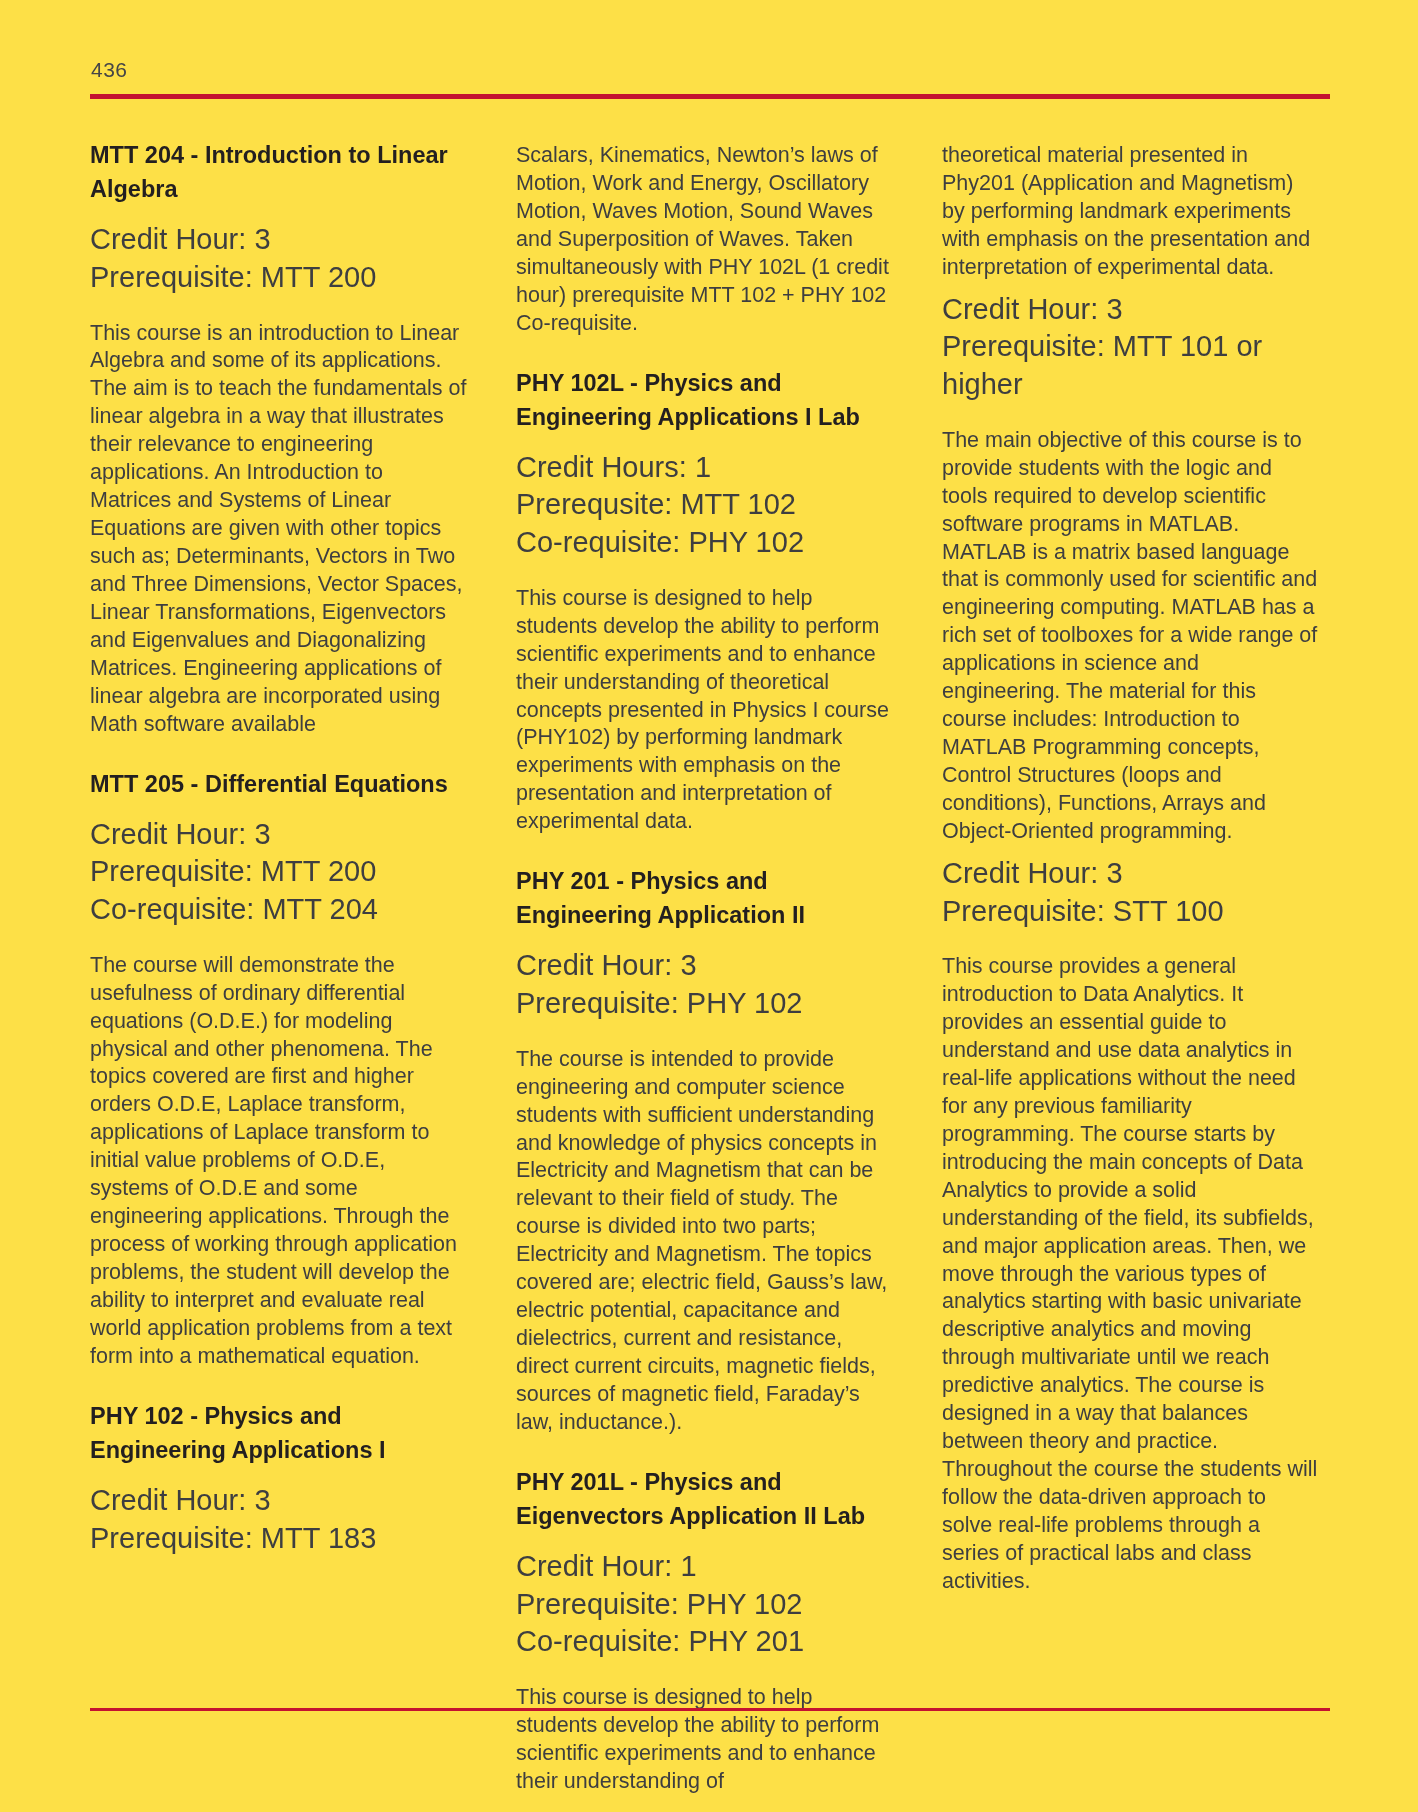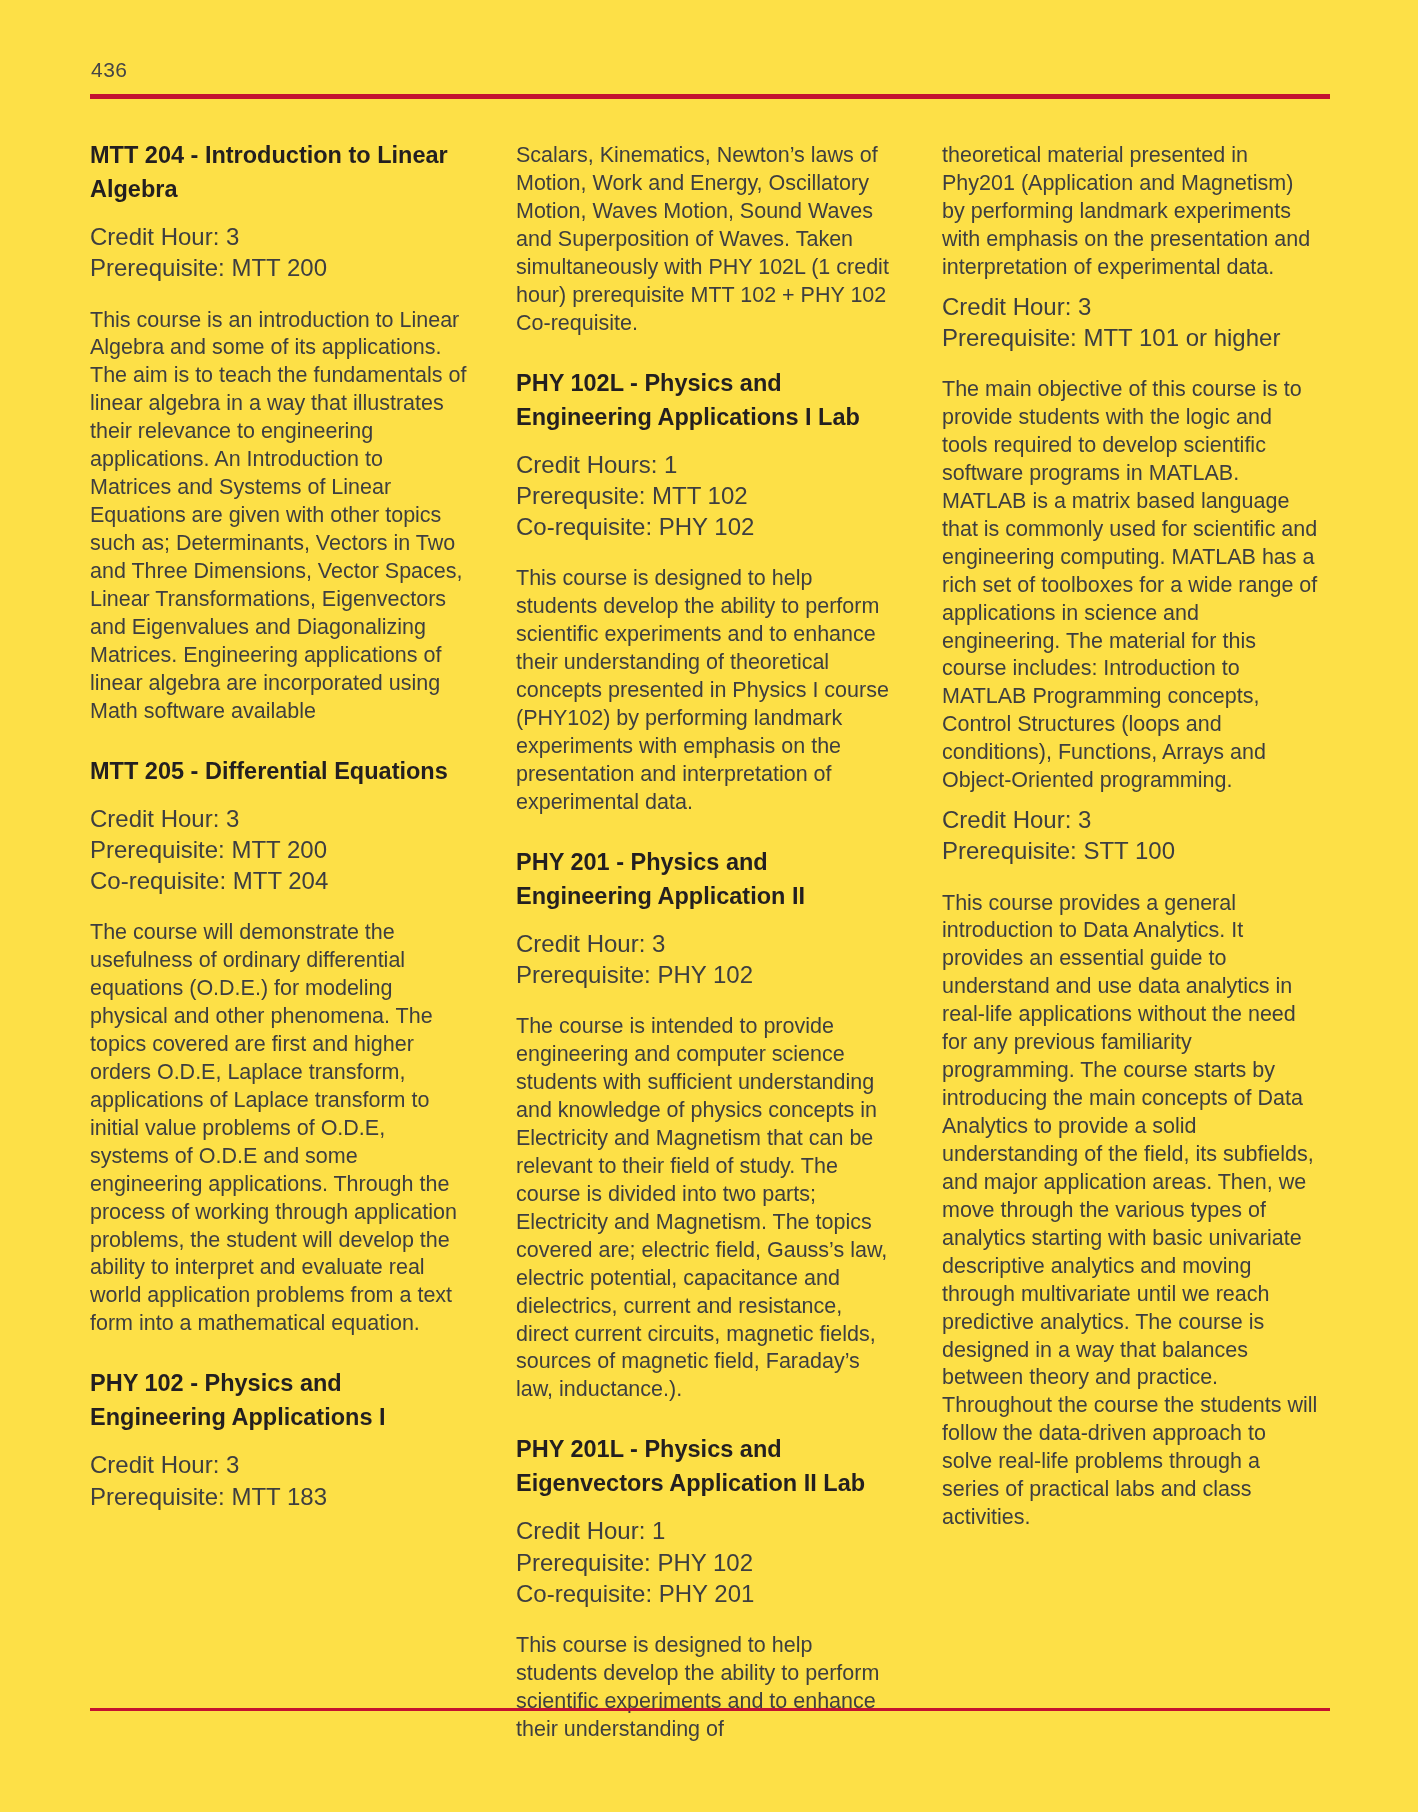--- a/index.html
+++ b/index.html
@@ -31,21 +31,21 @@
   }
   .col{flex:0 0 377px;width:377px;}
   .course-heading{
     font-size:23.5px;font-weight:700;line-height:1.45;
     color:var(--heading-color);
     margin:28px 0 15px 0;
   }
   .col > .course-heading:first-child{margin-top:2px;}
   .meta{margin:0 0 23px 0;}
   .meta-line{
-    font-size:24px;line-height:1.3;color:var(--body-color);
+    font-size:29px;line-height:1.3;color:var(--body-color);
   }
   .para{
     font-size:21.5px;line-height:1.3;color:var(--body-color);
     margin:0 0 9px 0;
   }
   .col > .para:first-child{margin-top:6px;}
   .footer-text{
     position:absolute;left:91px;top:1722px;
     font-size:22.5px;line-height:1.3;
   }

